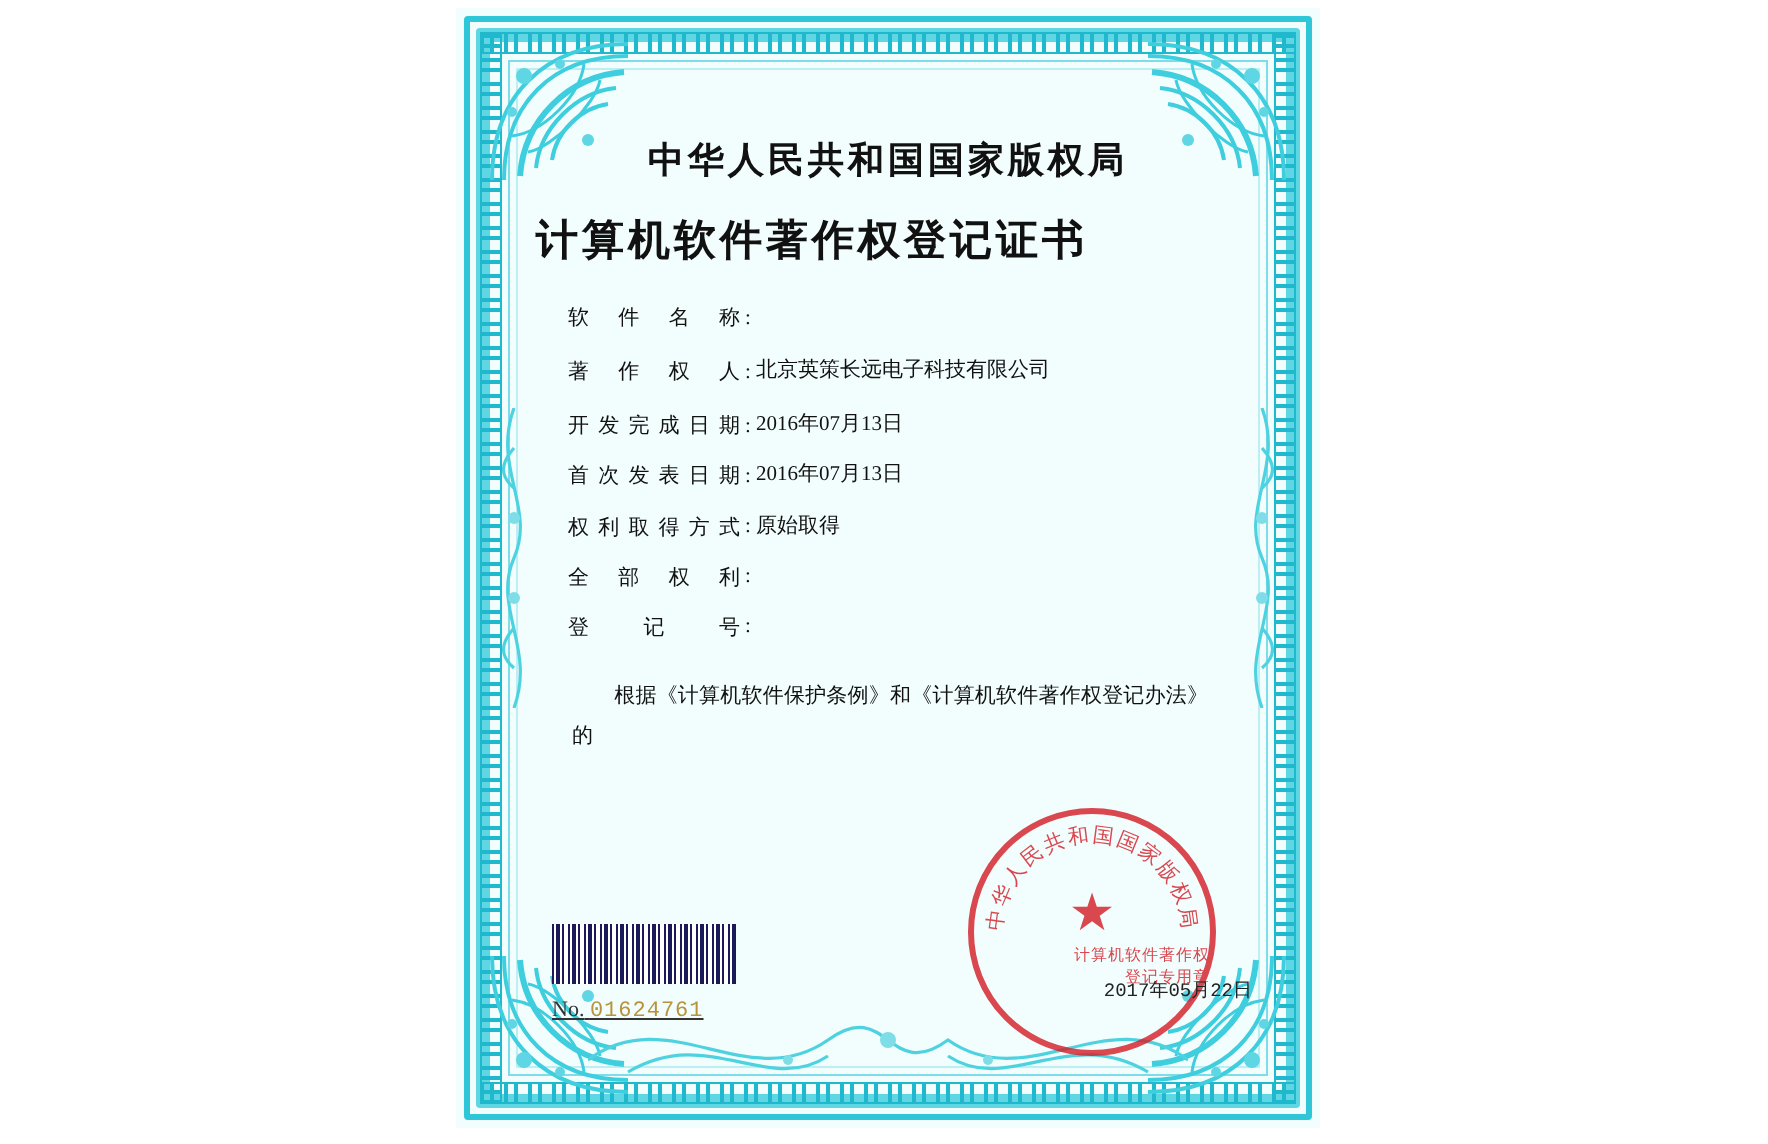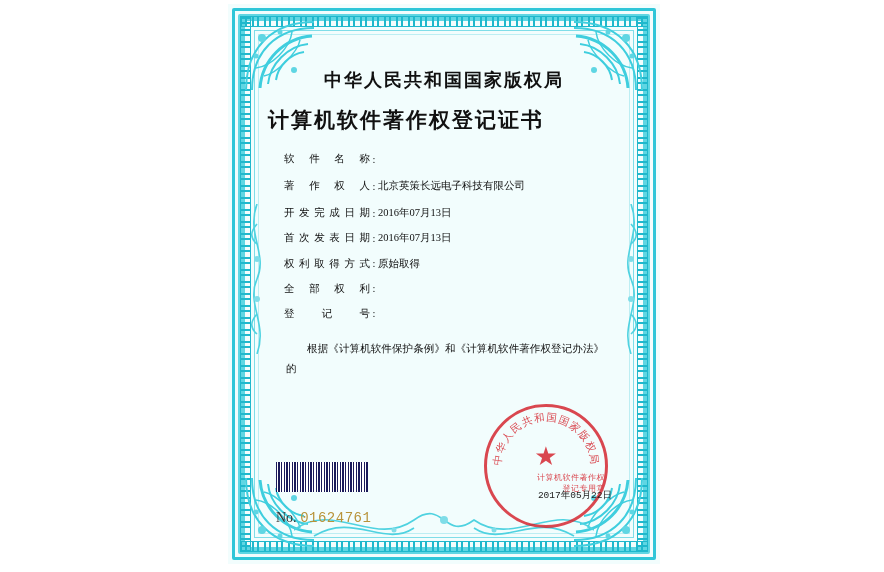--- a/index.html
+++ b/index.html
@@ -239,33 +239,34 @@
     width: 100%;
     text-align: right;
     color: #d4202a;
     font-size: 8px;
     line-height: 1.35;
     letter-spacing: .5px;
   }
 
   .seal-date {
     position: absolute;
-    right: 48px;
+    right: 34px;
     bottom: 62px;
     font-size: 9.5px;
     color: #222;
     font-family: "Liberation Mono", monospace;
   }
 
   .doc-no {
     position: absolute;
     left: 48px;
-    bottom: 38px;
-    font-size: 14px;
+    bottom: 52px;
+    font-size: 11px;
     color: #333;
+    text-decoration: underline;
   }
   .doc-no .num {
     color: #b8933a;
     font-family: "Liberation Mono", monospace;
     letter-spacing: .5px;
   }
 </style>
 </head>
 <body>
 

